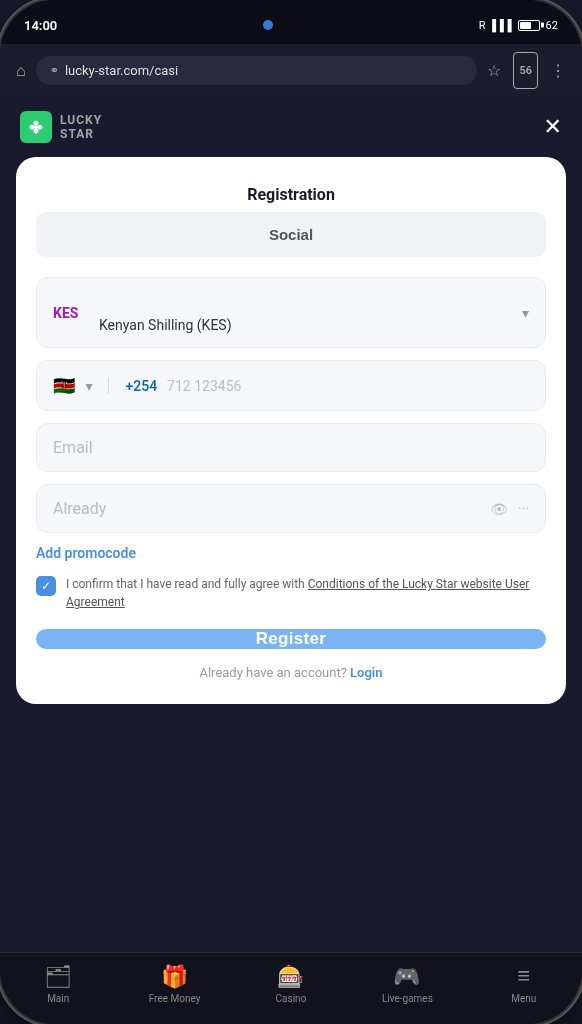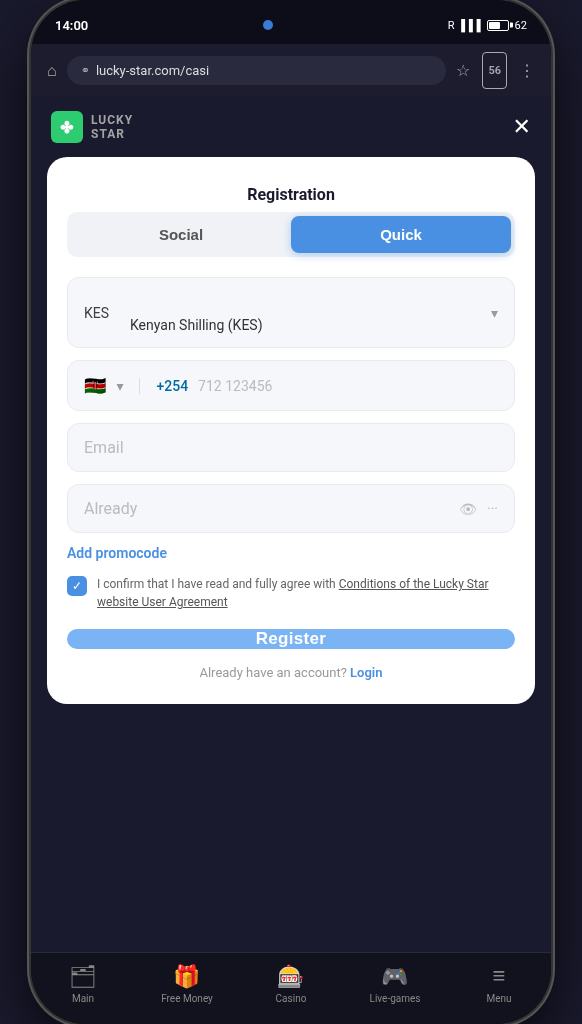--- a/index.html
+++ b/index.html
@@ -7,21 +7,21 @@
     body {
       background: #1a1a2e;
       display: flex;
       justify-content: center;
       align-items: center;
       min-height: 100vh;
       font-family: -apple-system, BlinkMacSystemFont, 'Segoe UI', Roboto, sans-serif;
     }
 
     .phone-frame {
-      width: 520px;
+      width: 582px;
       height: 1024px;
       background: #0d0d1a;
       border-radius: 55px;
       position: relative;
       box-shadow: 0 0 0 2px #333, 0 0 0 4px #555, 0 20px 60px rgba(0,0,0,0.8);
       overflow: hidden;
       display: flex;
       flex-direction: column;
     }
 
@@ -272,23 +272,23 @@
       border: 1.5px solid #e8eaf0;
       border-radius: 12px;
       padding: 14px 16px;
       margin-bottom: 12px;
       display: flex;
       align-items: center;
       gap: 10px;
     }
 
     .currency-code {
-      color: #404040;
-      font-size: 14px;
-      font-weight: 400;
+      color: #a21caf;
+      font-size: 14px;
+      font-weight: 700;
       min-width: 36px;
     }
 
     .field-value {
       flex: 1;
       font-size: 14px;
       color: #333;
       margin-top: 25px;
     }
 
@@ -480,21 +480,20 @@
       <span class="close-btn">✕</span>
     </div>
 
     <div class="registration-card">
 
       <h1 class="reg-title">Registration</h1>
 
       
       <div class="tab-container">
         <button class="tab-btn inactive">Social</button>
-        <button class="tab-btn active">Quick</button>
       </div>
 
       
       <div class="form-field">
         <span class="currency-code">KES</span>
         <span class="field-value">Kenyan Shilling (KES)</span>
         <span class="chevron-down">▾</span>
       </div>
 
       

